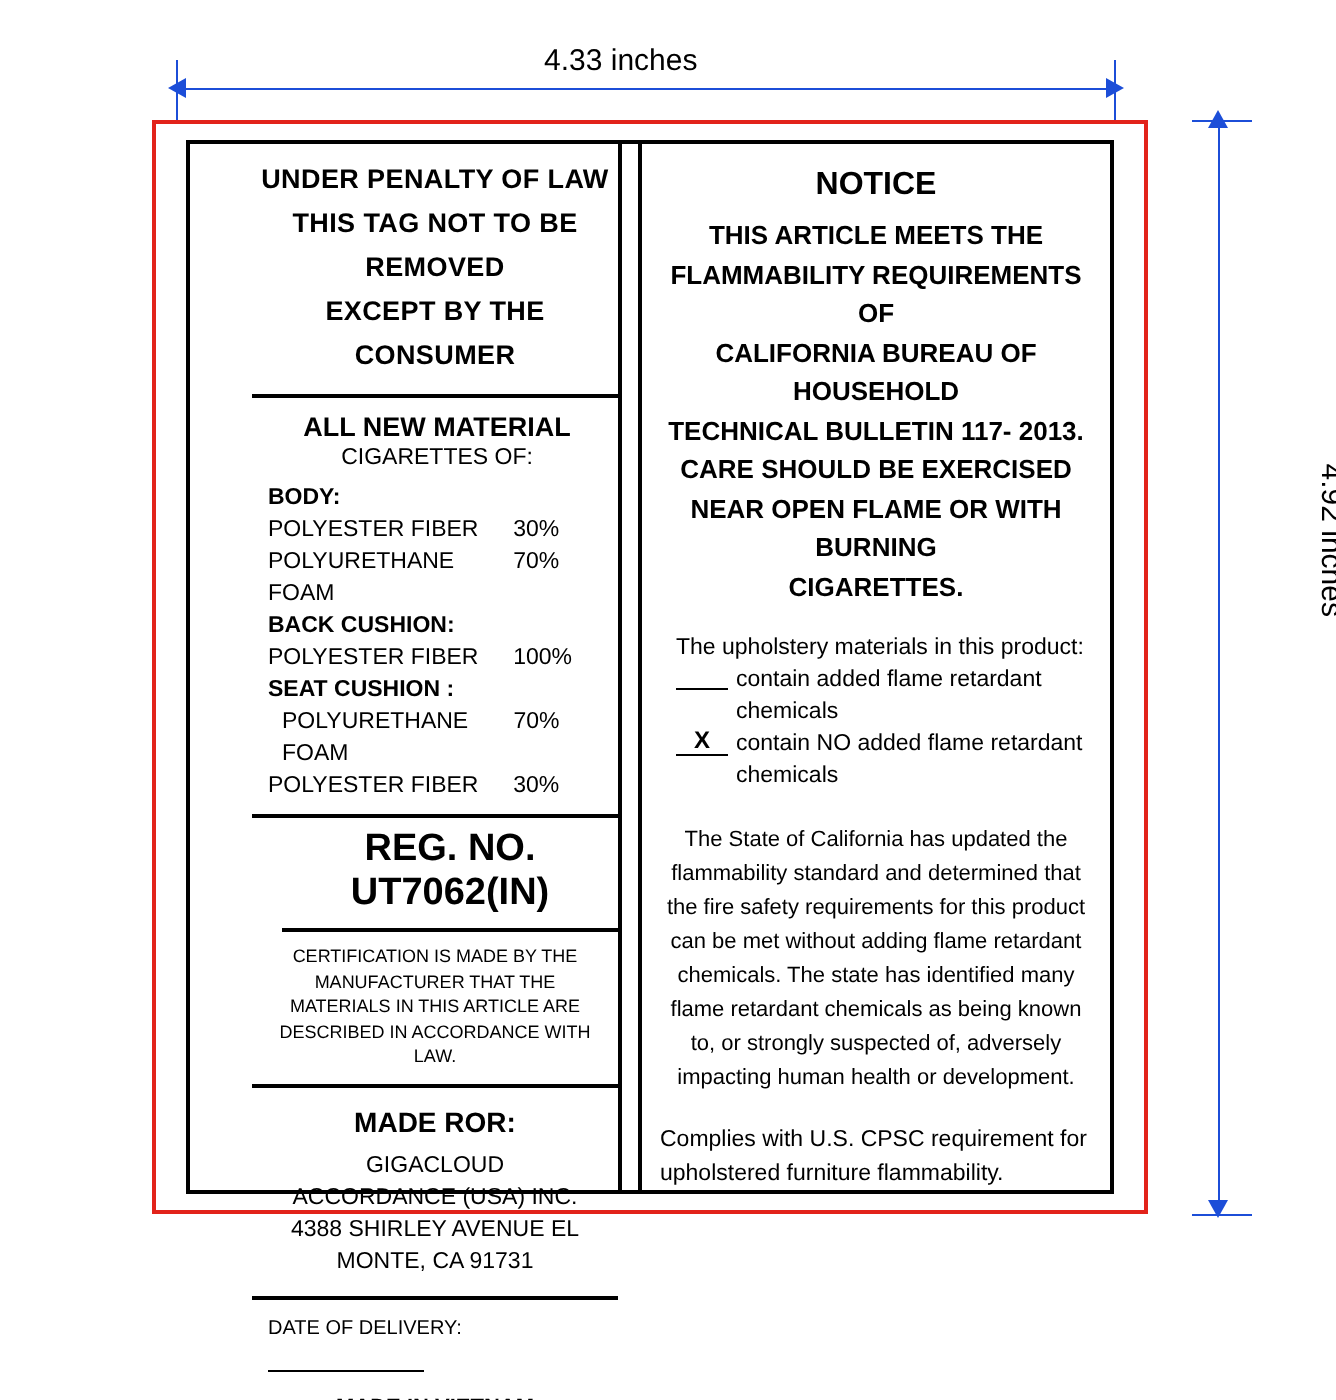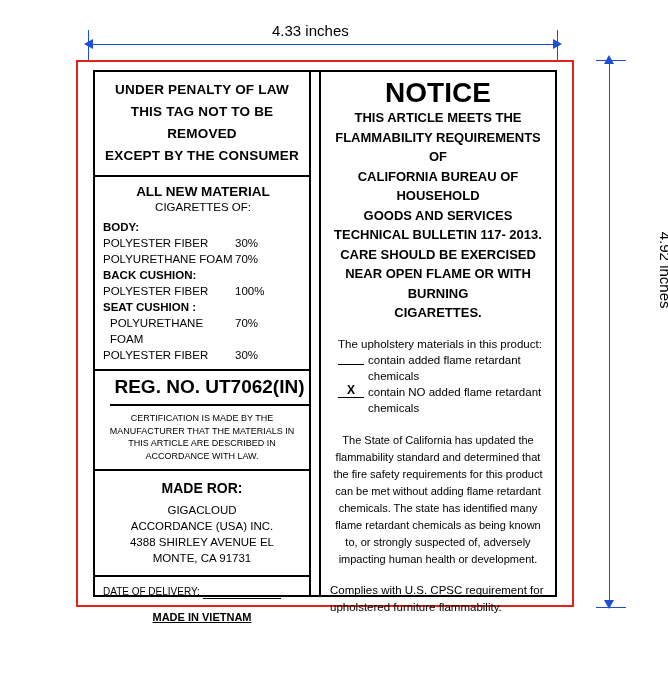--- a/index.html
+++ b/index.html
@@ -121,20 +121,21 @@
     box-sizing: border-box;
     display: flex;
     background: #fff;
   }
   .col-left {
     width: 216px;
     box-sizing: border-box;
     border-right: 2px solid #000;
     display: flex;
     flex-direction: column;
+    padding-left: 31px;
   }
   .col-gap {
     width: 10px;
     box-sizing: border-box;
     border-right: 2px solid #000;
   }
   .col-right {
     flex: 1;
     box-sizing: border-box;
     padding: 8px 9px 6px 9px;
@@ -237,21 +238,21 @@
     text-align: center;
     font-weight: bold;
     font-size: 11px;
     text-decoration: underline;
   }
 
   
   .notice-title {
     text-align: center;
     font-weight: bold;
-    font-size: 28px;
+    font-size: 16px;
     line-height: 26px;
     margin-bottom: 2px;
   }
   .notice-body {
     text-align: center;
     font-weight: bold;
     font-size: 13px;
     line-height: 19.5px;
   }
   .upholstery-intro {
@@ -390,21 +391,20 @@
 
   <div class="col-gap"></div>
 
   <div class="col-right">
     <div class="notice-title">NOTICE</div>
 
     <div>
       <div class="notice-body">THIS ARTICLE MEETS THE</div>
       <div class="notice-body">FLAMMABILITY REQUIREMENTS OF</div>
       <div class="notice-body">CALIFORNIA BUREAU OF HOUSEHOLD</div>
-      <div class="notice-body">GOODS AND SERVICES</div>
       <div class="notice-body">TECHNICAL BULLETIN 117- 2013.</div>
       <div class="notice-body">CARE SHOULD BE EXERCISED</div>
       <div class="notice-body">NEAR OPEN FLAME OR WITH BURNING</div>
       <div class="notice-body">CIGARETTES.</div>
     </div>
 
     <div class="upholstery-intro">The upholstery materials in this product:</div>
 
     <div class="check-row">
       <span class="check-blank"></span>

